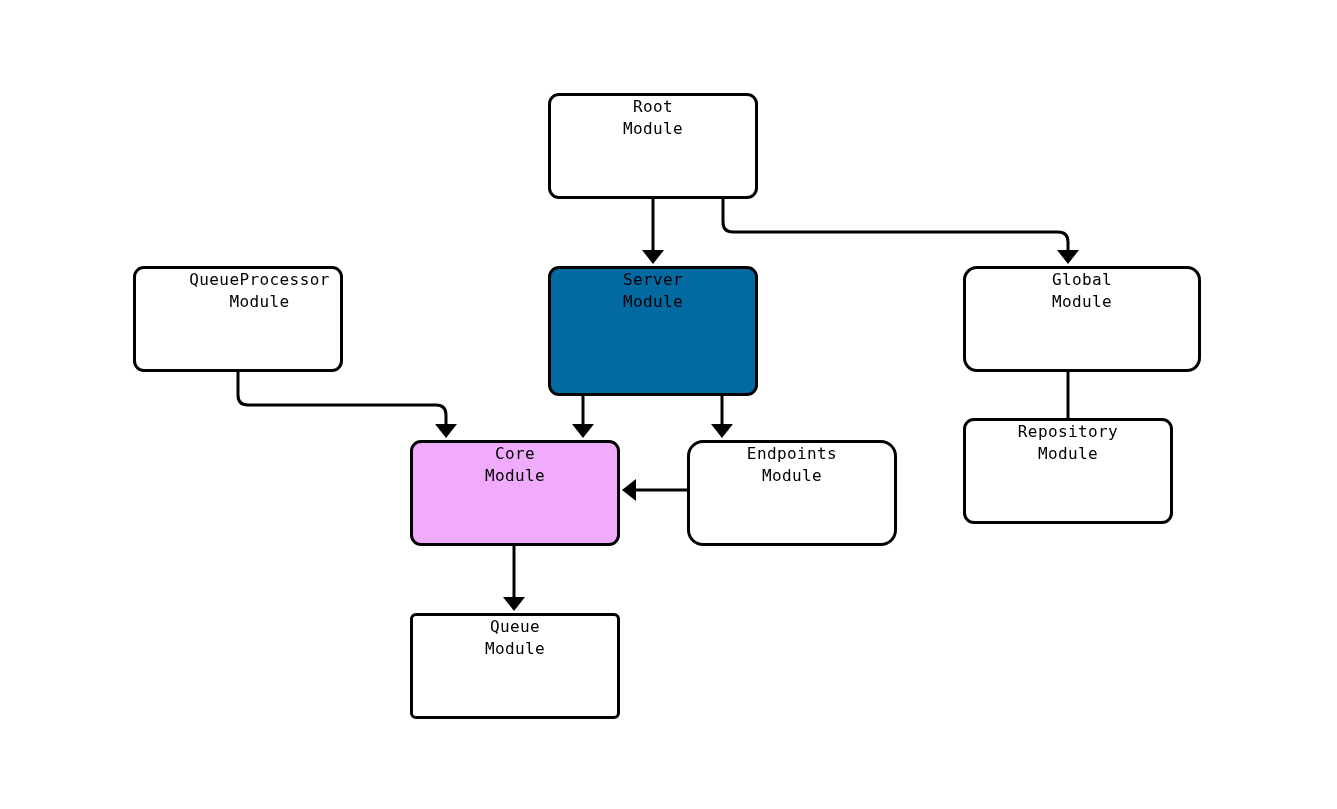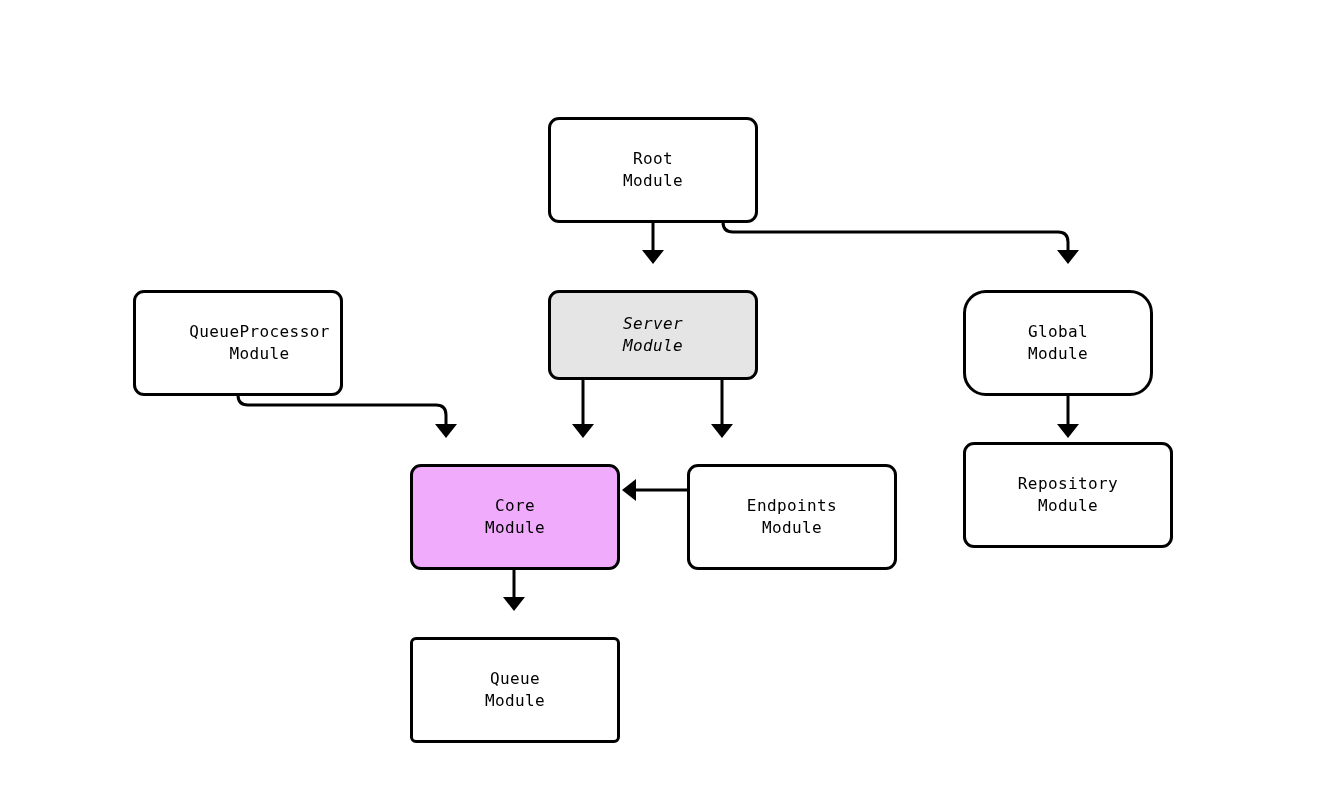--- a/index.html
+++ b/index.html
@@ -24,24 +24,22 @@
     height: 809px;
     pointer-events: none;
   }
   .node {
     position: absolute;
     box-sizing: border-box;
     background: #ffffff;
     border: 3px solid #000000;
     border-radius: 11px;
     display: flex;
-    align-items: center;
     justify-content: center;
     z-index: 2;
-    margin-top: 24px;
   }
   .node-label {
     font-family: "DejaVu Sans Mono", "Liberation Mono", monospace;
     font-size: 16px;
     line-height: 22px;
     color: #000000;
     text-align: center;
     white-space: pre;
     letter-spacing: 0.4px;
     font-weight: 400;
@@ -78,36 +76,36 @@
   <div class="node" style="left: 548px; top: 93px; width: 210px; height: 106px; border-radius: 11px; border-width: 3px; border-color: rgb(0, 0, 0); background: rgb(255, 255, 255);">
     <div class="node-label">Root
 Module</div>
   </div>
 
   <div class="node" style="left: 133px; top: 266px; width: 210px; height: 106px; border-radius: 11px; border-width: 3px; border-color: rgb(0, 0, 0); background: rgb(255, 255, 255); padding-left: 43px;">
     <div class="node-label">QueueProcessor
 Module</div>
   </div>
 
-  <div class="node" style="left: 548px; top: 266px; width: 210px; height: 90px; border-radius: 11px; border-width: 3px; border-color: rgb(0, 0, 0); background: #e5e5e5; font-style: italic;">
+  <div class="node" style="left: 548px; top: 266px; width: 210px; height: 130px; border-radius: 11px; border-width: 3px; border-color: rgb(0, 0, 0); background: #0369a1;">
     <div class="node-label">Server
 Module</div>
   </div>
 
-  <div class="node" style="left: 963px; top: 266px; width: 190px; height: 106px; border-radius: 23px; border-width: 3px; border-color: rgb(0, 0, 0); background: rgb(255, 255, 255);">
+  <div class="node" style="left: 963px; top: 266px; width: 238px; height: 106px; border-radius: 14px; border-width: 3px; border-color: rgb(0, 0, 0); background: rgb(255, 255, 255);">
     <div class="node-label">Global
 Module</div>
   </div>
 
   <div class="node" style="left: 410px; top: 440px; width: 210px; height: 106px; border-radius: 11px; border-width: 3px; border-color: rgb(0, 0, 0); background: #f0abfc;">
     <div class="node-label">Core
 Module</div>
   </div>
 
-  <div class="node" style="left: 687px; top: 440px; width: 210px; height: 106px; border-radius: 11px; border-width: 3px; border-color: rgb(0, 0, 0); background: rgb(255, 255, 255);">
+  <div class="node" style="left: 687px; top: 440px; width: 210px; height: 106px; border-radius: 16px; border-width: 3px; border-color: rgb(0, 0, 0); background: rgb(255, 255, 255);">
     <div class="node-label">Endpoints
 Module</div>
   </div>
 
   <div class="node" style="left: 963px; top: 418px; width: 210px; height: 106px; border-radius: 11px; border-width: 3px; border-color: rgb(0, 0, 0); background: rgb(255, 255, 255);">
     <div class="node-label">Repository
 Module</div>
   </div>
 
   <div class="node" style="left: 410px; top: 613px; width: 210px; height: 106px; border-radius: 6px; border-width: 3px; border-color: rgb(0, 0, 0); background: rgb(255, 255, 255);">

